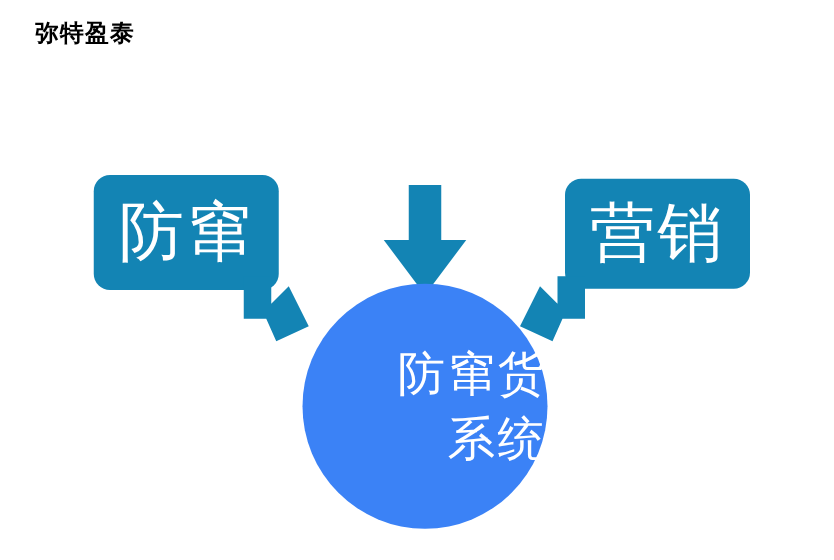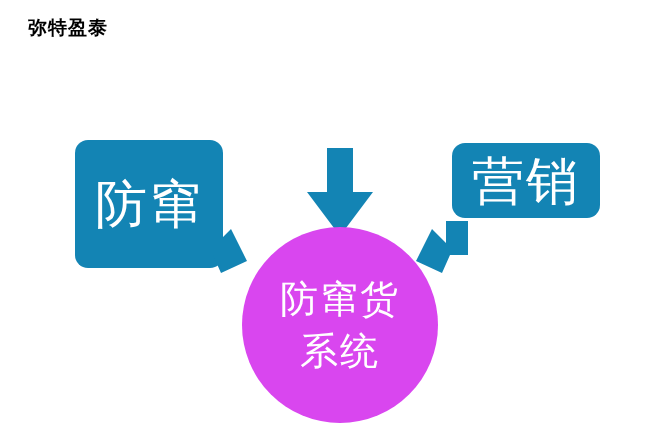--- a/index.html
+++ b/index.html
@@ -41,45 +41,45 @@
     font-size: 52px;
     line-height: 56px;
     letter-spacing: 2px;
     white-space: nowrap;
     font-family: "DejaVu Sans", "Liberation Sans", sans-serif;
   }
   #box-left {
     left: 75px;
     top: 140px;
     width: 148px;
-    height: 128px;
+    height: 92px;
   }
   #box-top {
     left: 265px;
     top: 45px;
     width: 150px;
     height: 105px;
   }
   #box-right {
     left: 452px;
     top: 143px;
     width: 148px;
-    height: 75px;
+    height: 88px;
   }
   #center-circle {
     position: absolute;
     left: 242px;
     top: 227px;
     width: 196px;
     height: 196px;
     border-radius: 50%;
-    background: #d946ef;
+    background: #3b82f6;
     display: flex;
     flex-direction: column;
-    align-items: center;
+    align-items: flex-end;
     justify-content: center;
   }
   #center-circle .circle-line {
     color: #ffffff;
     font-size: 38px;
     line-height: 52px;
     letter-spacing: 2px;
     white-space: nowrap;
     font-family: "DejaVu Sans", "Liberation Sans", sans-serif;
   }

